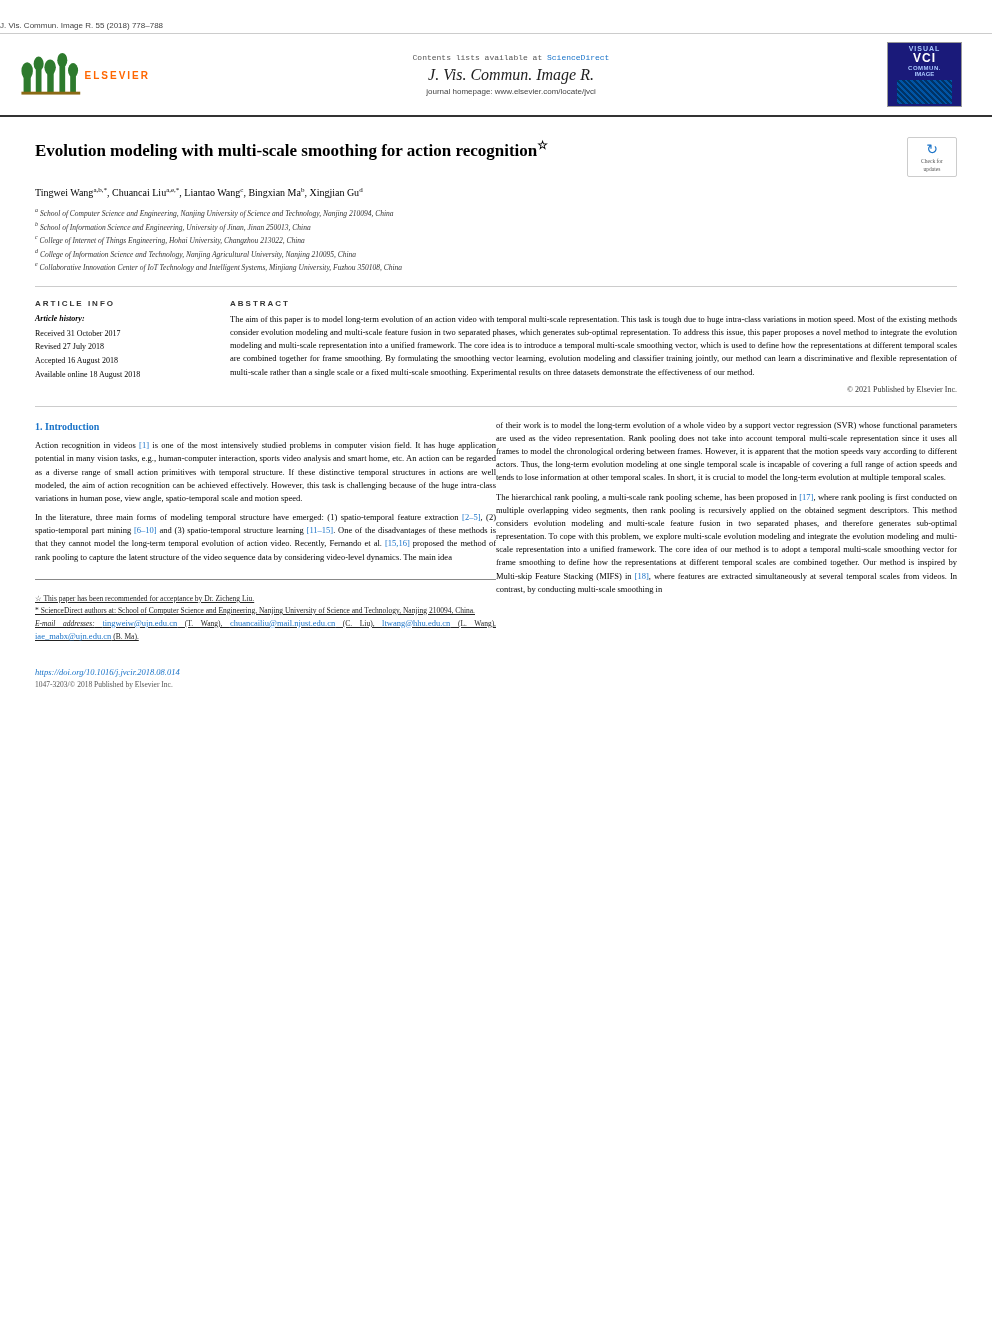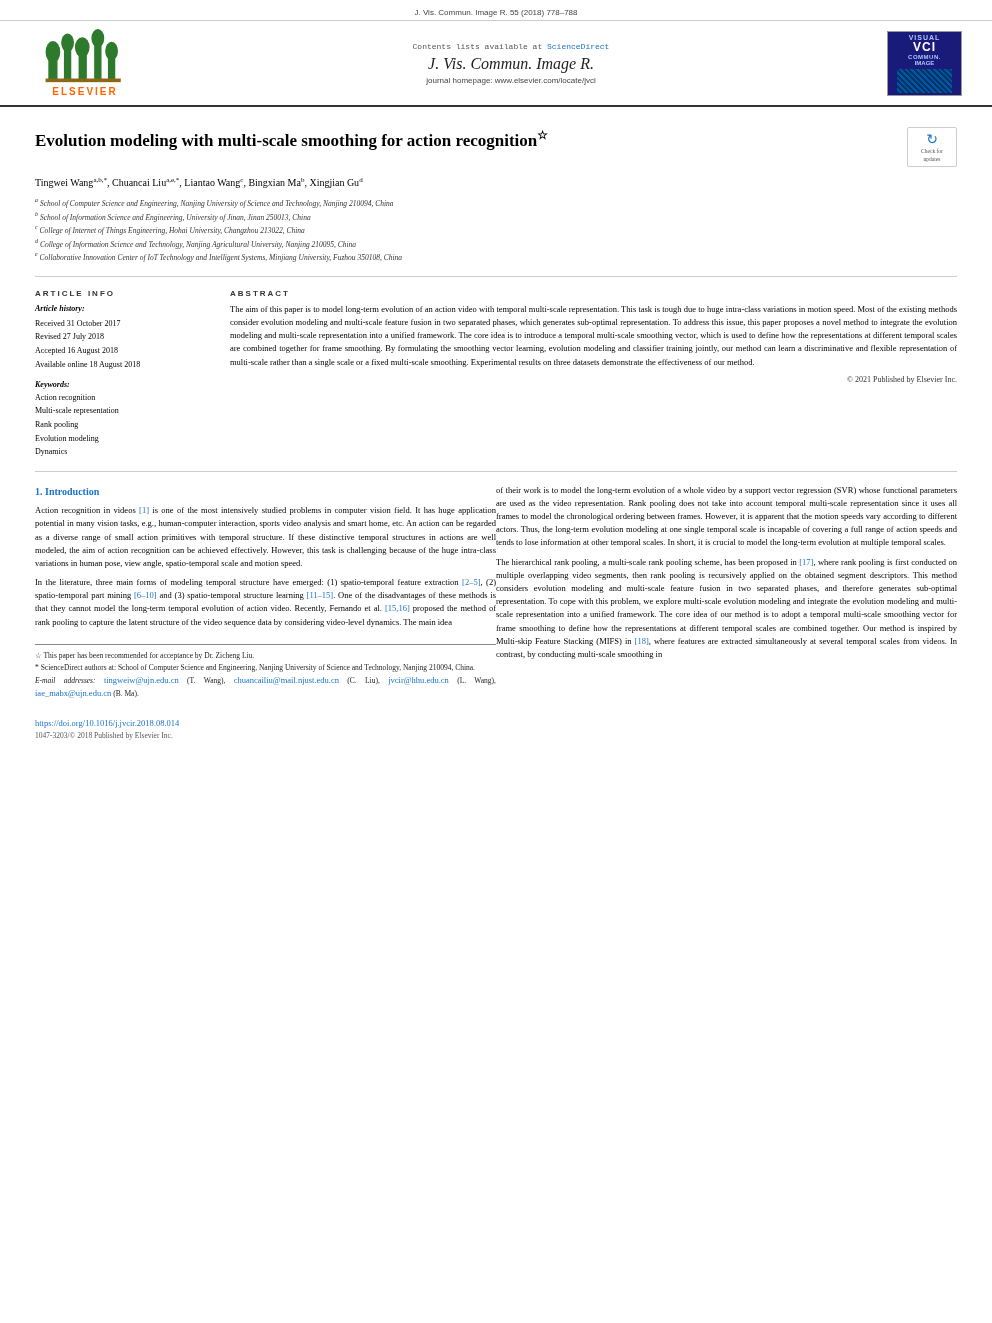--- a/index.html
+++ b/index.html
@@ -13,40 +13,38 @@
     }
 
     .page-container {
       width: 992px;
       background: #fff;
       padding: 0;
     }
 
     
     .journal-topbar {
-      text-align: center;
       font-size: 8px;
       color: #444;
-      padding: 8px 0 3px 0;
+      padding: 21px 0 3px 0;
       border-bottom: 1px solid #ccc;
       font-family: Arial, sans-serif;
     }
 
     
     .journal-header {
       display: flex;
       align-items: center;
       padding: 8px 30px 8px 20px;
       border-bottom: 2px solid #333;
     }
     .elsevier-logo-area {
       width: 130px;
       flex-shrink: 0;
       display: flex;
-      flex-direction: column;
       align-items: center;
     }
     .elsevier-tree {
       width: 90px;
       height: 55px;
     }
     .elsevier-label {
       font-family: Arial, sans-serif;
       font-size: 10px;
       font-weight: bold;
@@ -243,31 +241,33 @@
     .body-para {
       margin-bottom: 6px;
       font-size: 8.5px;
       line-height: 1.55;
       text-align: justify;
     }
 
     .footnote-section {
       border-top: 1px solid #888;
       margin-top: 15px;
-      padding-top: 5px;
+      padding-top: 13px;
       font-size: 7.5px;
       line-height: 1.6;
       color: #222;
+      text-decoration: underline;
     }
     .footnote-section a { color: #1a73c8; text-decoration: none; }
 
     .doi-section {
-      margin-top: 16px;
+      margin-top: 22px;
       font-size: 7.5px;
       color: #1a73c8;
+      font-style: italic;
     }
     .doi-copyright {
       font-size: 7.5px;
       color: #555;
     }
 
     sup { vertical-align: super; font-size: 0.7em; }
 
     .inline-ref { color: #1a73c8; text-decoration: none; font-size: 8.5px; }
   </style>
@@ -356,28 +356,20 @@
         <div class="section-header">ARTICLE INFO</div>
 
         <div class="article-info-block">
           <div class="info-title">Article history:</div>
           <div class="info-row">Received 31 October 2017</div>
           <div class="info-row">Revised 27 July 2018</div>
           <div class="info-row">Accepted 16 August 2018</div>
           <div class="info-row">Available online 18 August 2018</div>
         </div>
 
-        <div class="keywords-block">
-          <div class="kw-title">Keywords:</div>
-          <div class="kw-item">Action recognition</div>
-          <div class="kw-item">Multi-scale representation</div>
-          <div class="kw-item">Rank pooling</div>
-          <div class="kw-item">Evolution modeling</div>
-          <div class="kw-item">Dynamics</div>
-        </div>
       </div>
 
       <div class="col-right">
         <div class="section-header">ABSTRACT</div>
         <div class="abstract-text">The aim of this paper is to model long-term evolution of an action video with temporal multi-scale representation. This task is tough due to huge intra-class variations in motion speed. Most of the existing methods consider evolution modeling and multi-scale feature fusion in two separated phases, which generates sub-optimal representation. To address this issue, this paper proposes a novel method to integrate the evolution modeling and multi-scale representation into a unified framework. The core idea is to introduce a temporal multi-scale smoothing vector, which is used to define how the representations at different temporal scales are combined together for frame smoothing. By formulating the smoothing vector learning, evolution modeling and classifier training jointly, our method can learn a discriminative and flexible representation of multi-scale rather than a single scale or a fixed multi-scale smoothing. Experimental results on three datasets demonstrate the effectiveness of our method.</div>
         <div class="abstract-copyright">© 2021 Published by Elsevier Inc.</div>
       </div>
 
     </div>
 
@@ -396,21 +388,21 @@
 
         <div class="body-para">
           In the literature, three main forms of modeling temporal structure have emerged: (1) spatio-temporal feature extraction <a class="inline-ref" href="#">[2–5]</a>, (2) spatio-temporal part mining <a class="inline-ref" href="#">[6–10]</a> and (3) spatio-temporal structure learning <a class="inline-ref" href="#">[11–15]</a>. One of the disadvantages of these methods is that they cannot model the long-term temporal evolution of action video. Recently, Fernando et al. <a class="inline-ref" href="#">[15,16]</a> proposed the method of rank pooling to capture the latent structure of the video sequence data by considering video-level dynamics. The main idea
         </div>
 
         <div class="footnote-section">
           <div><span>☆ This paper has been recommended for acceptance by Dr. Zicheng Liu.</span></div>
           <div><span>* ScienceDirect authors at: School of Computer Science and Engineering, Nanjing University of Science and Technology, Nanjing 210094, China.</span></div>
           <div>
             <span style="font-style:italic;">E-mail addresses:</span>
-            <a class="inline-ref" href="#">tingweiw@ujn.edu.cn</a> (T. Wang), <a class="inline-ref" href="#">chuancailiu@mail.njust.edu.cn</a> (C. Liu), <a class="inline-ref" href="#">jvcir@hhu.edu.cn</a> (L. Wang), <a class="inline-ref" href="#">iae_mabx@ujn.edu.cn</a> (B. Ma).
+            <a class="inline-ref" href="#">tingweiw@ujn.edu.cn</a> (T. Wang), <a class="inline-ref" href="#">chuancailiu@mail.njust.edu.cn</a> (C. Liu), <a class="inline-ref" href="#">ltwang@hhu.edu.cn</a> (L. Wang), <a class="inline-ref" href="#">iae_mabx@ujn.edu.cn</a> (B. Ma).
           </div>
         </div>
         <div class="doi-section">
           <a class="inline-ref" href="#">https://doi.org/10.1016/j.jvcir.2018.08.014</a>
         </div>
         <div class="doi-copyright">1047-3203/© 2018 Published by Elsevier Inc.</div>
       </div>
 
       <div class="body-col">
         <div class="body-para">

